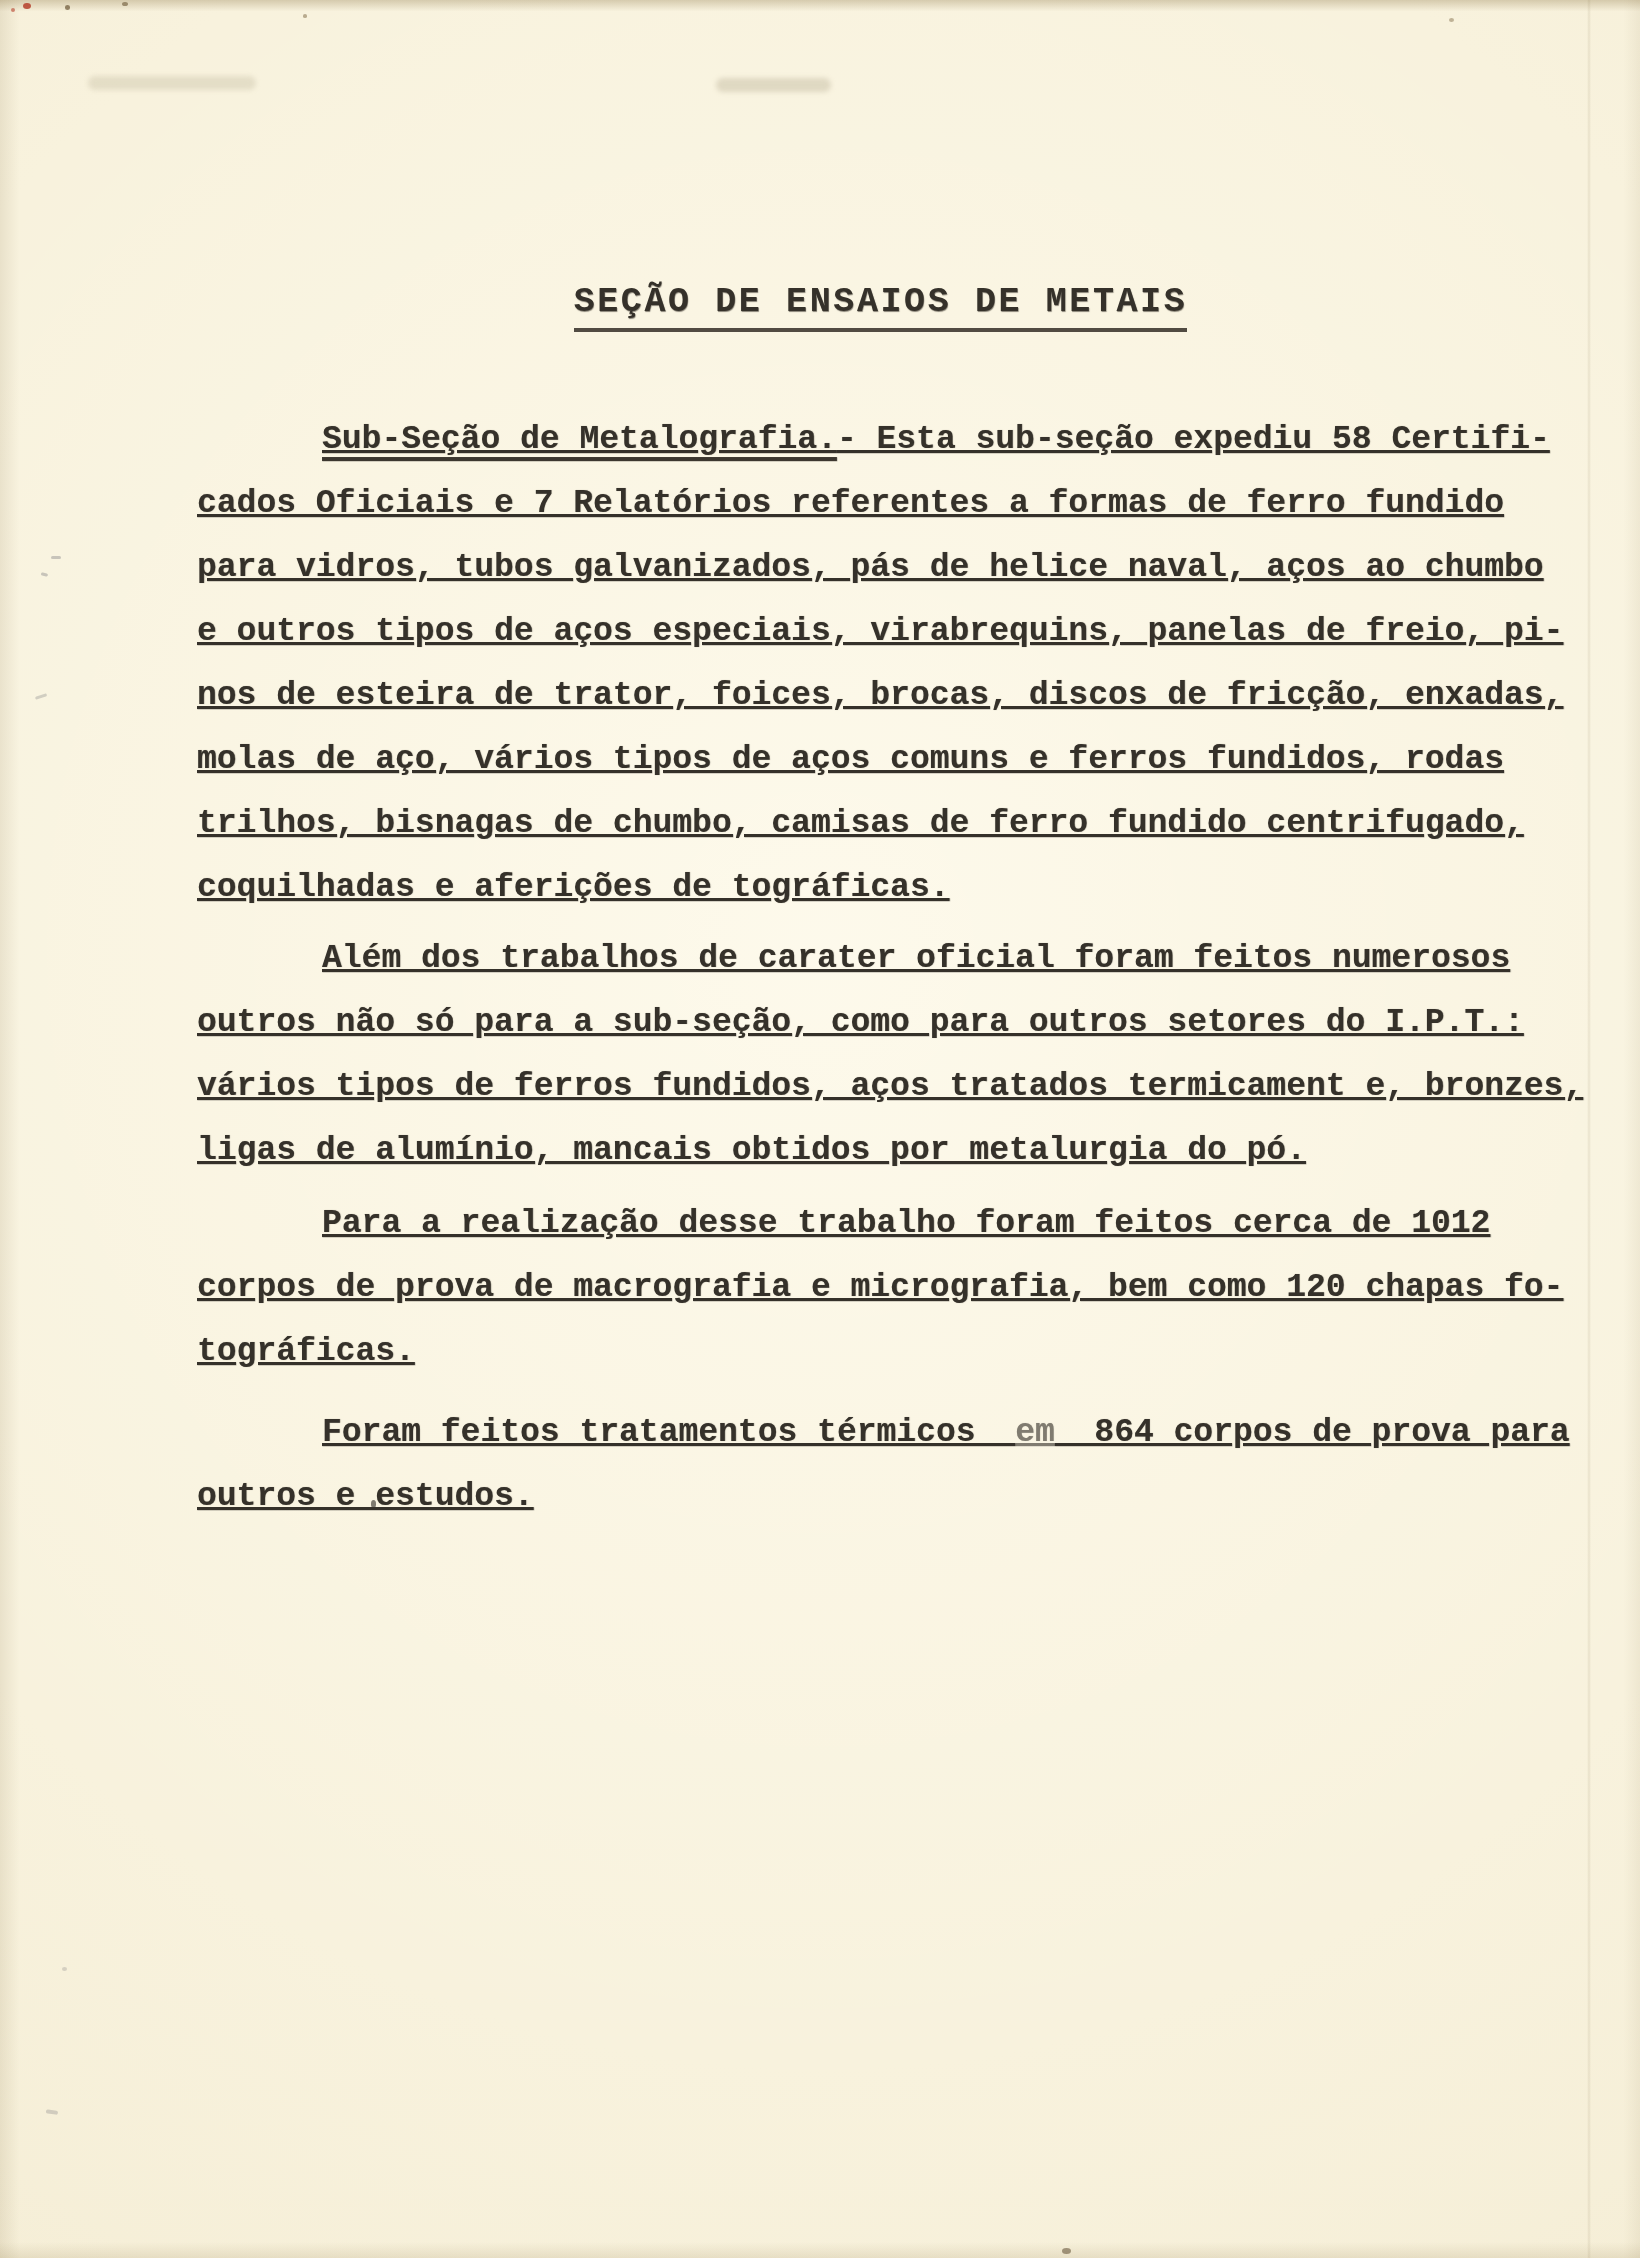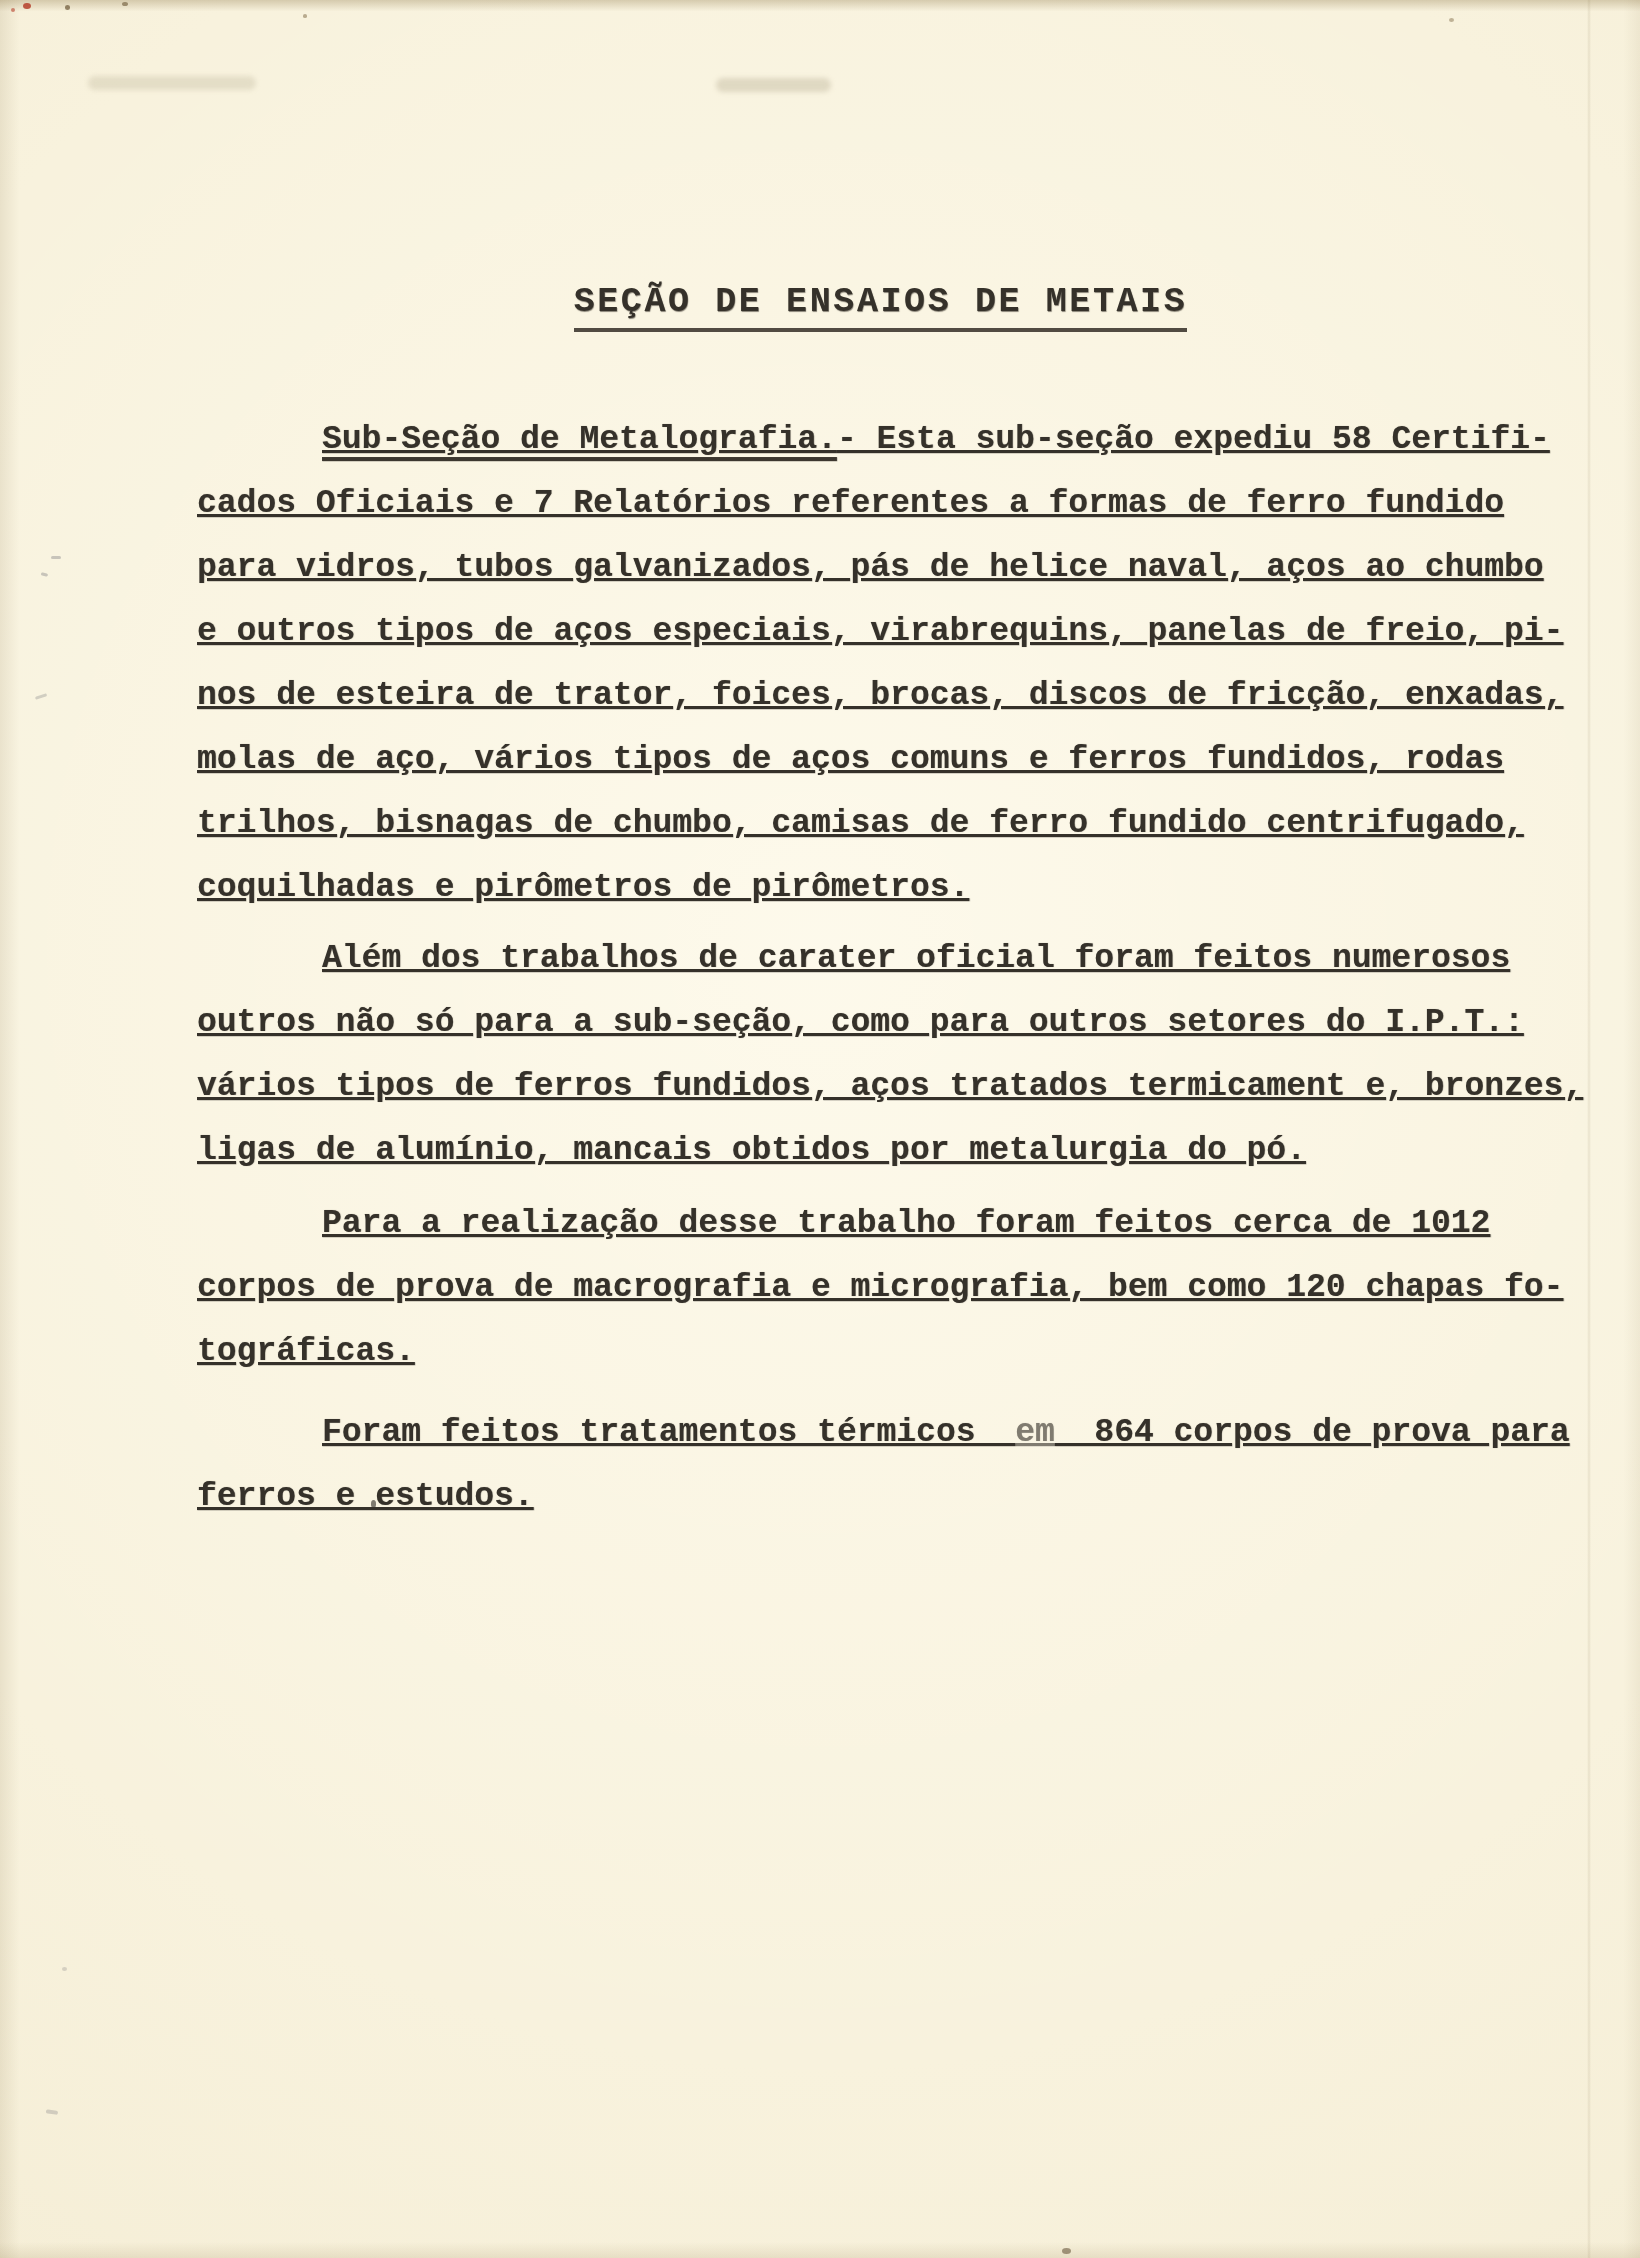--- a/index.html
+++ b/index.html
@@ -89,36 +89,36 @@
   <div class="bodytext">
 
     <div class="para p1">
       <div class="line indent"><span class="u">Sub-Seção de Metalografia.</span><span>- Esta sub-seção expediu 58 Certifi-</span></div>
       <div class="line">cados Oficiais e 7 Relatórios referentes a formas de ferro fundido</div>
       <div class="line">para vidros, tubos galvanizados, pás de helice naval, aços ao chumbo</div>
       <div class="line">e outros tipos de aços especiais, virabrequins, panelas de freio, pi-</div>
       <div class="line">nos de esteira de trator, foices, brocas, discos de fricção, enxadas,</div>
       <div class="line">molas de aço, vários tipos de aços comuns e ferros fundidos, rodas</div>
       <div class="line">trilhos, bisnagas de chumbo, camisas de ferro fundido centrifugado,</div>
-      <div class="line">coquilhadas e pirômetros de pirômetros.</div>
+      <div class="line">coquilhadas e aferições de tográficas.</div>
     </div>
 
     <div class="para p2">
       <div class="line indent">Além dos trabalhos de carater oficial foram feitos numerosos</div>
       <div class="line">outros não só para a sub-seção, como para outros setores do I.P.T.:</div>
       <div class="line">vários tipos de ferros fundidos, aços tratados termicament e, bronzes,</div>
       <div class="line">ligas de alumínio, mancais obtidos por metalurgia do pó.</div>
     </div>
 
     <div class="para p3">
       <div class="line indent">Para a realização desse trabalho foram feitos cerca de 1012</div>
       <div class="line">corpos de prova de macrografia e micrografia, bem como 120 chapas fo-</div>
       <div class="line">tográficas.</div>
     </div>
 
     <div class="para p4">
       <div class="line indent"><span>Foram feitos tratamentos térmicos  </span><span class="faint">em</span><span>  864 corpos de prova para</span></div>
-      <div class="line">ferros e estudos.</div>
+      <div class="line">outros e estudos.</div>
     </div>
 
   </div>
 </div>
 
 
 </body></html>

